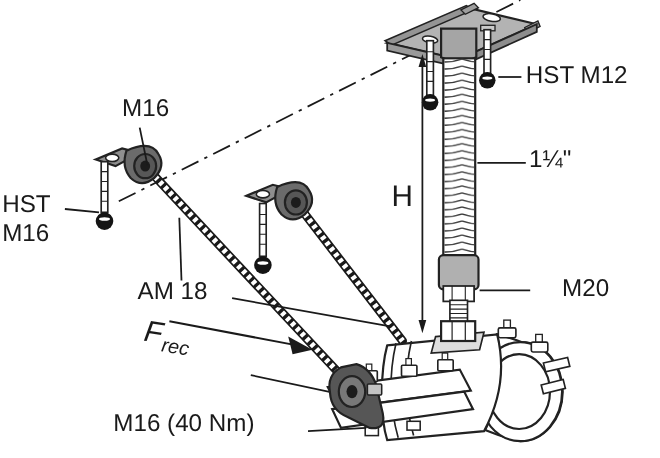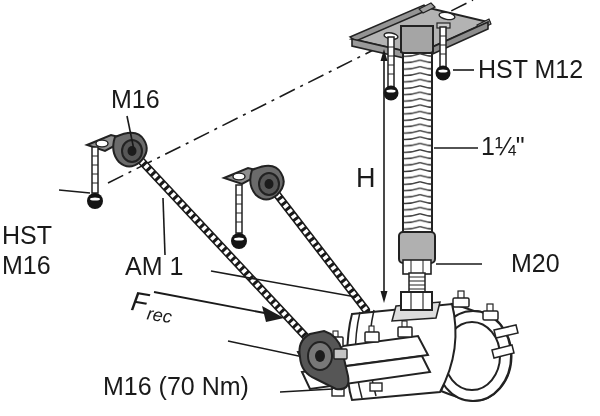--- a/index.html
+++ b/index.html
@@ -2,24 +2,24 @@
 <html><head>
 <meta charset="utf-8">
 <style>
   html,body{margin:0;padding:0;background:#fff;}
   #stage{
     position:relative;width:600px;height:416px;background:#ffffff;
     font-family:"Liberation Sans", sans-serif;color:#1a1a1a;overflow:hidden;
   }
   #stage svg{position:absolute;left:0;top:0;}
   .lbl{
-    position:absolute;font-size:25px;line-height:1.1;color:#1a1a1a;
+    position:absolute;font-size:22px;line-height:1.1;color:#1a1a1a;
     white-space:nowrap;letter-spacing:0px;
   }
-  .lbl.two-line{line-height:1.18;margin-top:48px;}
+  .lbl.two-line{line-height:1.18;}
   #lbl-frec{font-style:italic;transform:rotate(9deg);font-size:27px;}
   #lbl-frec .sub{font-size:18px;position:relative;top:7px;left:1px;font-style:italic;}
   #lbl-h{font-size:27px;}
 </style>
 </head>
 <body>
 
 <div id="stage">
 
 <svg width="600" height="416" viewBox="0 0 600 416">
@@ -185,21 +185,21 @@
 
 <div class="lbl" id="lbl-m20" style="left:511px;top:250px">M20</div>
 
 <div class="lbl" id="lbl-m16-top" style="left:111px;top:86px">M16</div>
 
 <div class="lbl two-line" id="lbl-hst-m16" style="left:2px;top:173px">
   <div>HST</div>
   <div>M16</div>
 </div>
 
-<div class="lbl" id="lbl-am16" style="left:125px;top:253px">AM 1</div>
+<div class="lbl" id="lbl-am16" style="left:125px;top:253px">AM 18</div>
 
 <div class="lbl" id="lbl-frec" style="left:131px;top:290px">
   <span>F</span><span class="sub">rec</span>
 </div>
 
-<div class="lbl" id="lbl-m16-torque" style="left:103px;top:373px">M16 (70 Nm)</div>
+<div class="lbl" id="lbl-m16-torque" style="left:103px;top:373px">M16 (40 Nm)</div>
 
 </div>
 
 </body></html>

